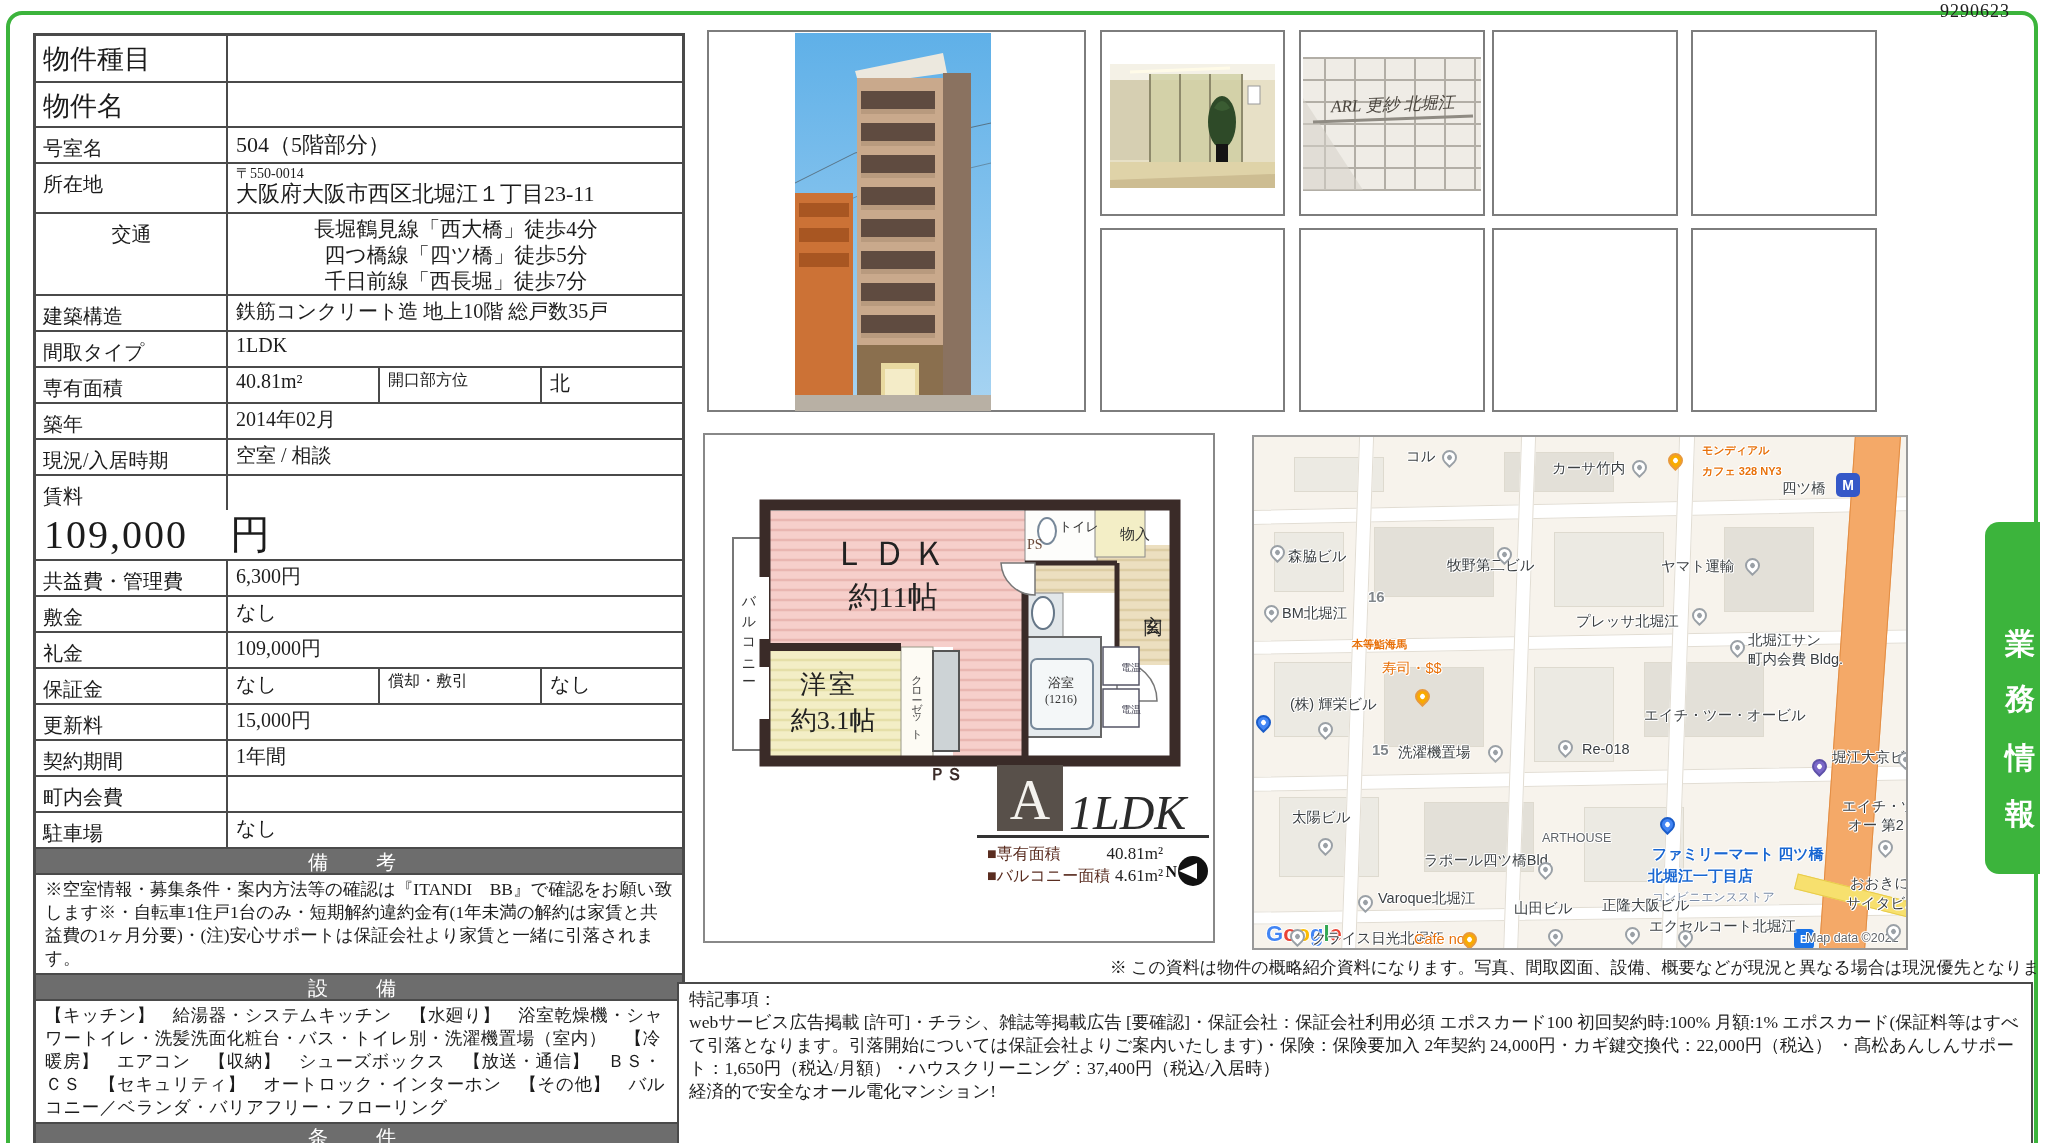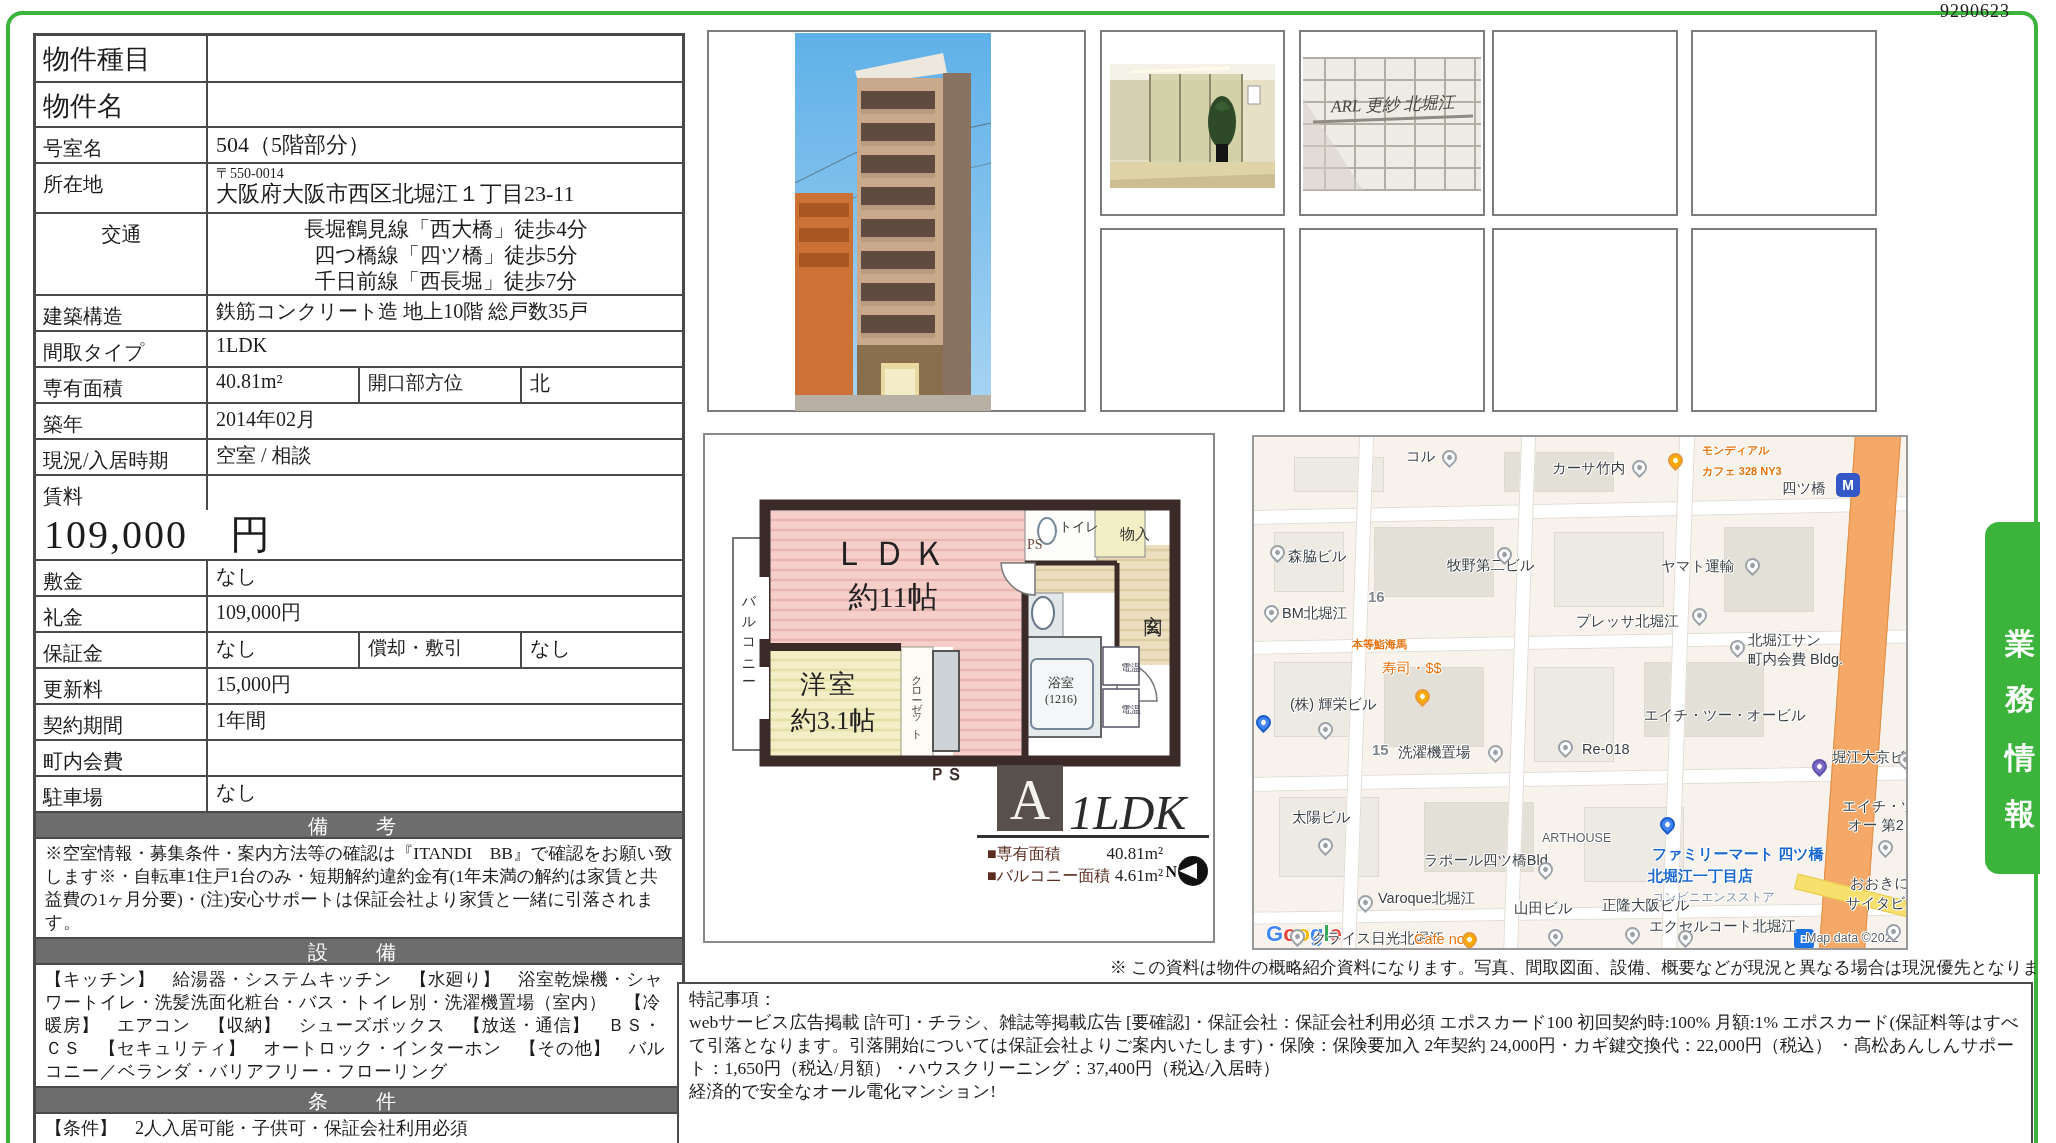--- a/index.html
+++ b/index.html
@@ -14,24 +14,24 @@
     background:#3cb43c; border-radius:14px 0 0 14px; color:#fff;
     font-family:"Liberation Sans",sans-serif; font-weight:bold; font-size:30px;
     writing-mode:vertical-rl; text-align:center; letter-spacing:1.9em; padding-top:38px; }
   .doc-number { position:absolute; left:1870px; top:1px; width:140px; text-align:right;
     font-size:18px; letter-spacing:1px; }
 
   
   .spec-table { position:absolute; left:33px; top:33px; width:652px; border:3px solid #4a4a4a; background:#fff; }
   .trow { display:flex; border-top:2px solid #4a4a4a; min-height:31px; }
   .trow:first-child { border-top:none; }
-  .tlabel { width:172px; border-right:2px solid #4a4a4a; padding:7px 6px 0 7px; font-size:20px; flex:none; }
+  .tlabel { width:192px; border-right:2px solid #4a4a4a; padding:7px 6px 0 7px; font-size:20px; flex:none; }
   .tvalue { flex:1; padding:2px 6px 0 8px; font-size:20px; white-space:pre-line; }
   .tlabel2 { width:164px; border-left:2px solid #4a4a4a; border-right:2px solid #4a4a4a;
-    padding:2px 6px 0 8px; font-size:19px; flex:none; }
+    padding:2px 6px 0 8px; font-size:16px; flex:none; }
   .tvalue2 { width:158px; padding:2px 6px 0 8px; font-size:20px; flex:none; }
   .trow.xl { min-height:45px; } .trow.xl .tlabel,.trow.xl .tvalue { font-size:27px; padding-top:5px; }
   .trow.l  { min-height:33px; } .trow.l .tvalue { font-size:22px; }
   .trow.addr { min-height:50px; }
   .trow.addr .pre { font-size:14px; line-height:15px; }
   .trow.addr .main { font-size:22px; line-height:26px; }
   .trow.multi { min-height:78px;text-align:center; } .trow.multi .tvalue { font-size:21px; line-height:26px; }
   .trow.rent { min-height:50px;flex-direction:column; }
   .trow.rent .tvalue { font-size:40px; letter-spacing:2px; line-height:48px; padding-top:1px; }
   .trow.split .tvalue { width:150px; flex:none; }
@@ -139,20 +139,24 @@
           <div class="tlabel">築年</div>
           <div class="tvalue">2014年02月</div>
         </div>
         <div class="trow ">
           <div class="tlabel">現況/入居時期</div>
           <div class="tvalue">空室 /  相談</div>
         </div>
         <div class="trow rent">
           <div class="tlabel">賃料</div>
           <div class="tvalue">109,000　円</div>
+        </div>
+        <div class="trow ">
+          <div class="tlabel">共益費・管理費</div>
+          <div class="tvalue">6,300円</div>
         </div>
         <div class="trow ">
           <div class="tlabel">敷金</div>
           <div class="tvalue">なし</div>
         </div>
         <div class="trow ">
           <div class="tlabel">礼金</div>
           <div class="tvalue">109,000円</div>
         </div>
         <div class="trow split">

